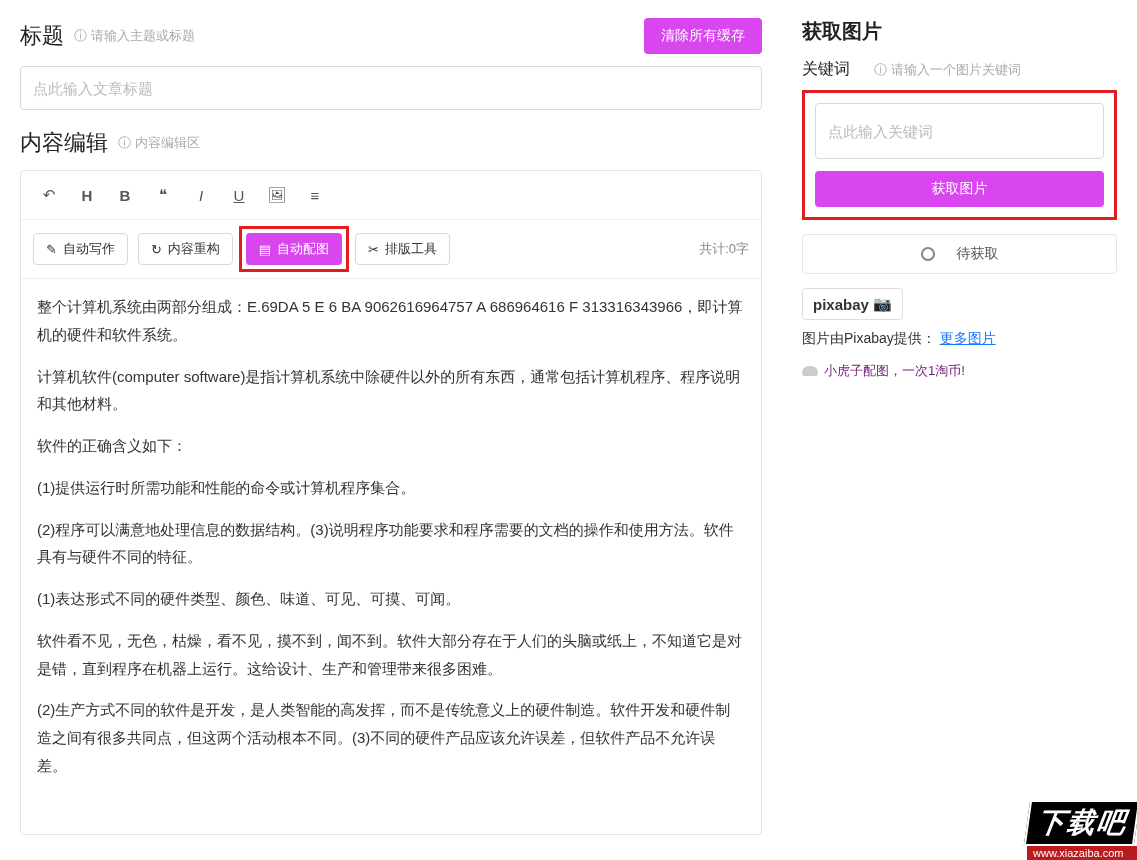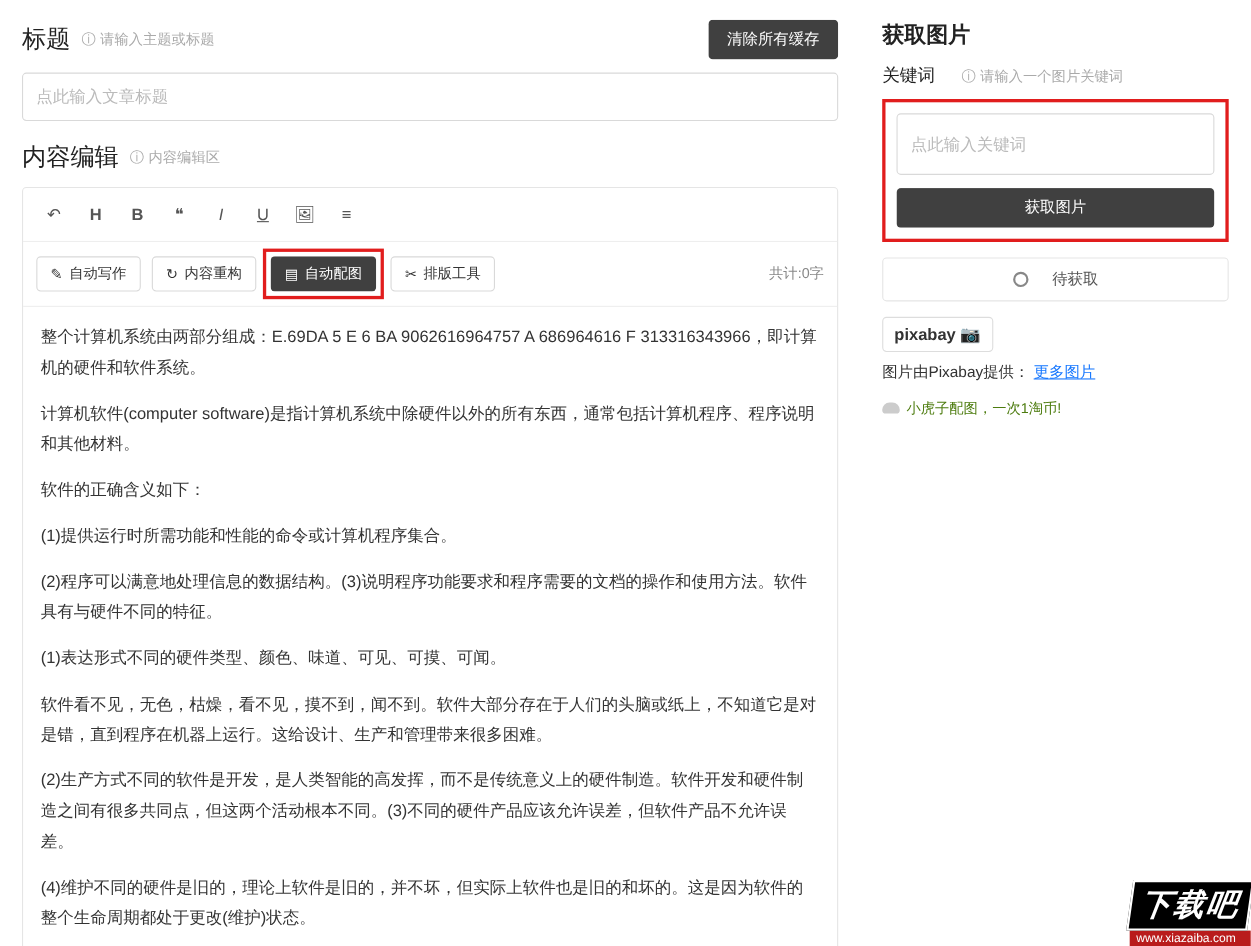--- a/index.html
+++ b/index.html
@@ -8,21 +8,21 @@
 .main { flex: 1; padding: 18px 20px; }
 .sidebar { width: 355px; padding: 18px 20px; }
 
 .section-header { display: flex; align-items: center; margin-bottom: 12px; }
 .section-title { font-size: 22px; font-weight: 400; color: #222; margin-right: 10px; }
 .hint { font-size: 13px; color: #aaa; display: flex; align-items: center; }
 .hint-icon { font-size: 13px; margin-right: 4px; }
 .spacer { flex: 1; }
 
 .btn { display: inline-flex; align-items: center; justify-content: center; padding: 8px 16px; border-radius: 4px; font-size: 14px; cursor: pointer; border: 1px solid transparent; white-space: nowrap; }
-.btn-primary { background: #404040; color: #fff; }
+.btn-primary { background: #d946ef; color: #fff; }
 .btn-default { background: #fff; color: #333; border-color: #d9d9d9; }
 .btn-sm { padding: 6px 12px; font-size: 13px; }
 .btn-block { width: 100%; }
 .btn .icon { margin-right: 6px; font-size: 13px; }
 
 .input { width: 100%; height: 44px; border: 1px solid #d9d9d9; border-radius: 4px; padding: 0 12px; font-size: 15px; color: #333; }
 .input::placeholder { color: #bbb; }
 
 .content-section { margin-top: 18px; }
 .editor { border: 1px solid #e5e5e5; border-radius: 4px; margin-top: 12px; }
@@ -47,21 +47,21 @@
 
 .pending-bar { border: 1px solid #e5e5e5; border-radius: 4px; padding: 10px; text-align: center; color: #555; margin-bottom: 14px; display: flex; align-items: center; justify-content: center; gap: 22px; }
 .pending-icon { width: 14px; height: 14px; border: 2px solid #888; border-radius: 50%; display: inline-block; }
 
 .pixabay-badge { display: inline-flex; align-items: center; border: 1px solid #ddd; border-radius: 4px; padding: 6px 10px; font-size: 15px; font-weight: 600; color: #333; margin-bottom: 10px; }
 .pixabay-badge .cam { margin-left: 4px; }
 
 .provider-text { font-size: 14px; color: #333; margin-bottom: 14px; }
 .link { color: #1677ff; text-decoration: underline; cursor: pointer; }
 
-.footer-note { font-size: 13px; color: #4d7c0f; display: flex; align-items: center; gap: 6px; }
+.footer-note { font-size: 13px; color: #701a75; display: flex; align-items: center; gap: 6px; }
 .cloud-icon { width: 16px; height: 10px; background: #ccc; border-radius: 8px 8px 4px 4px; display: inline-block; }
 
 .watermark { position: fixed; right: 0; bottom: 0; pointer-events: none; }
 .wm-box { background: #000; color: #fff; padding: 2px 8px; font-size: 28px; font-weight: 900; font-style: italic; letter-spacing: 2px; border: 2px solid #fff; transform: skewX(-8deg); }
 .wm-url { background: #b91c1c; color: #fff; font-size: 11px; padding: 1px 6px; text-align: left; }
 </style>
 </head>
 <body>
 
 <div class="container">
@@ -125,21 +125,20 @@
 
         <div class="editor-body" id="editor-body">
             <p>整个计算机系统由两部分组成：E.69DA 5 E 6 BA 9062616964757 A 686964616 F 313316343966，即计算机的硬件和软件系统。</p>
             <p>计算机软件(computer software)是指计算机系统中除硬件以外的所有东西，通常包括计算机程序、程序说明和其他材料。</p>
             <p>软件的正确含义如下：</p>
             <p>(1)提供运行时所需功能和性能的命令或计算机程序集合。</p>
             <p>(2)程序可以满意地处理信息的数据结构。(3)说明程序功能要求和程序需要的文档的操作和使用方法。软件具有与硬件不同的特征。</p>
             <p>(1)表达形式不同的硬件类型、颜色、味道、可见、可摸、可闻。</p>
             <p>软件看不见，无色，枯燥，看不见，摸不到，闻不到。软件大部分存在于人们的头脑或纸上，不知道它是对是错，直到程序在机器上运行。这给设计、生产和管理带来很多困难。</p>
             <p>(2)生产方式不同的软件是开发，是人类智能的高发挥，而不是传统意义上的硬件制造。软件开发和硬件制造之间有很多共同点，但这两个活动根本不同。(3)不同的硬件产品应该允许误差，但软件产品不允许误差。</p>
-            <p>(4)维护不同的硬件是旧的，理论上软件是旧的，并不坏，但实际上软件也是旧的和坏的。这是因为软件的整个生命周期都处于更改(维护)状态。</p>
           </div>
       </div>
     </div>
   </div>
 
   <div class="sidebar">
     <div class="side-section-title">获取图片</div>
 
     <div class="kw-label-row">
       <span class="kw-label">关键词</span>

